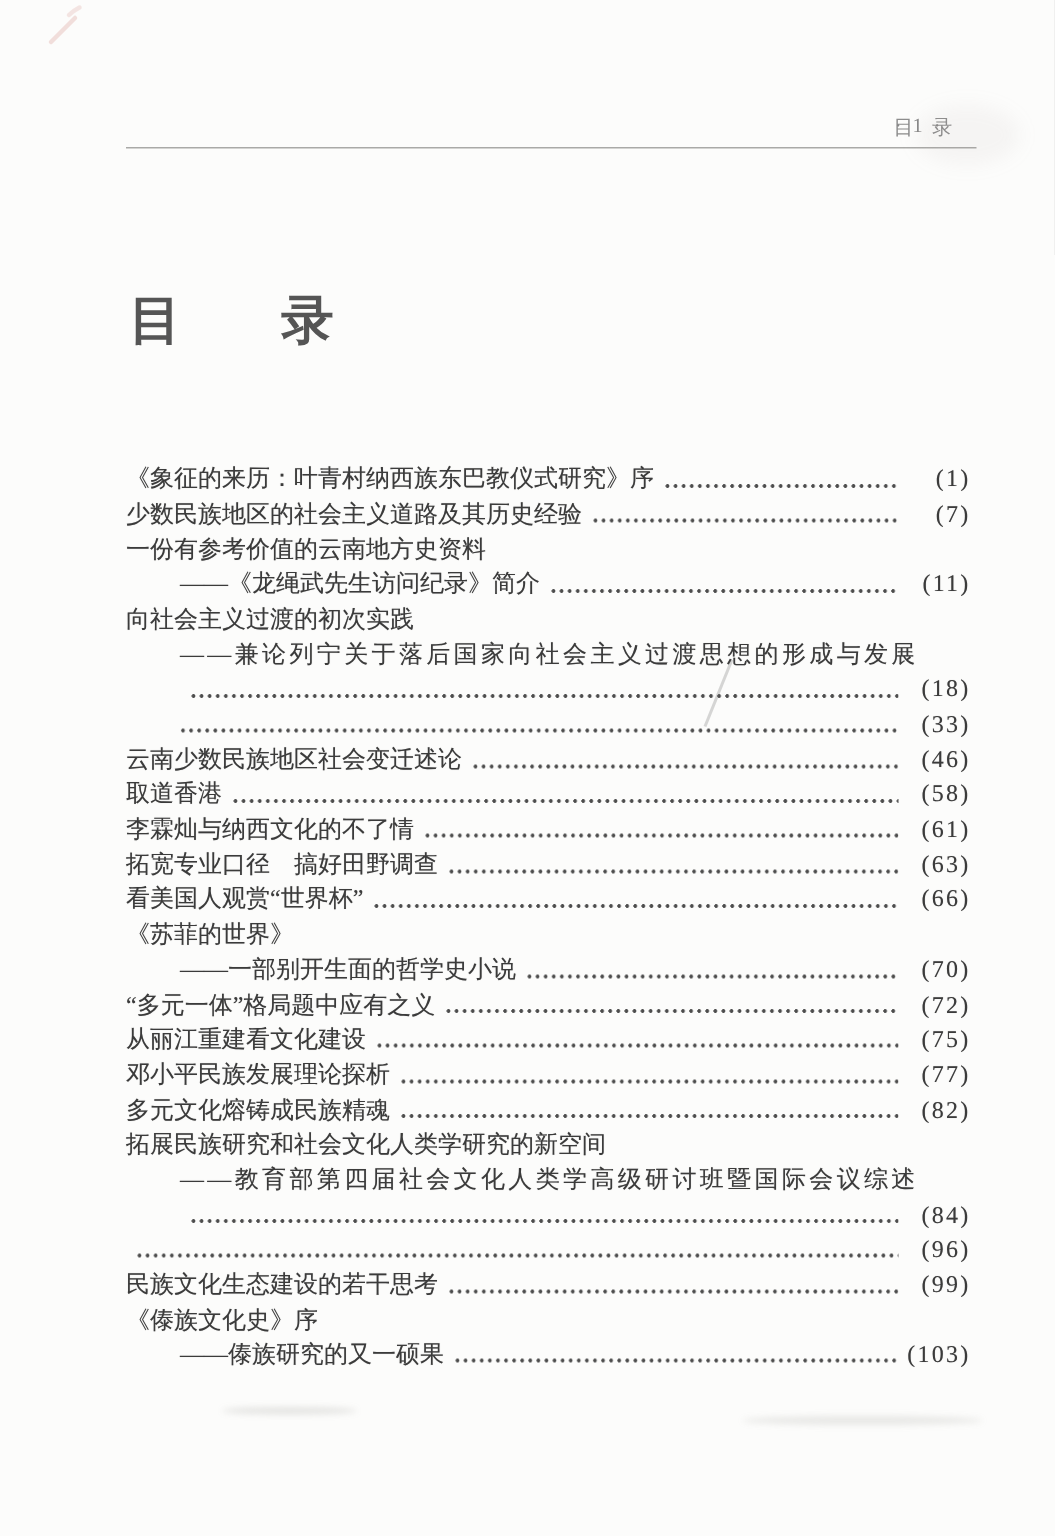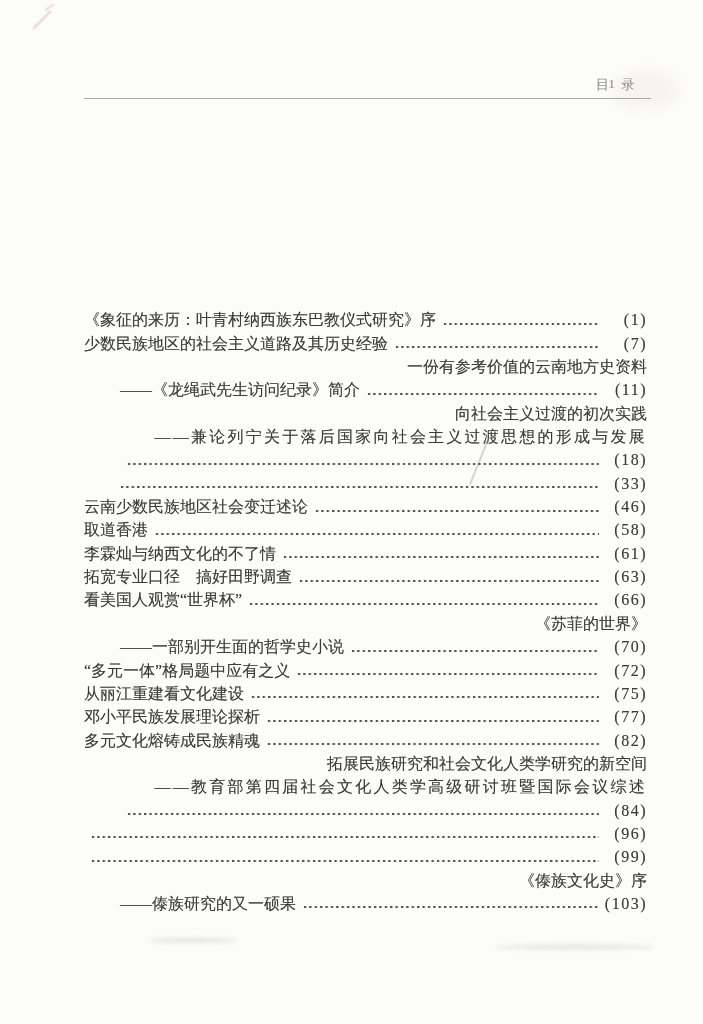--- a/index.html
+++ b/index.html
@@ -41,21 +41,21 @@
 
   .main-title {
     position: absolute; top: 190px; left: 86px; margin: 0;
     font-size: 35px; font-weight: bold; color: #555;
     letter-spacing: 0.45em; white-space: nowrap;
   }
 
   .toc { position: absolute; top: 307px; left: 84px; right: 56px; }
   .toc-row {
     display: flex; align-items: flex-end;
-    height: 23.35px; font-size: 16px; line-height: 21px; justify-content: flex-end;
+    height: 23.35px; font-size: 16px; line-height: 21px;
   }
   .toc-text { white-space: pre; color: #3b3b3b; text-shadow: 0 0 0.5px rgba(70,70,70,0.45); }
   .indent-1 .toc-text { padding-left: 36px; }
   .indent-1 .leader:first-child { margin-left: 36px; }
   .spread .toc-text { letter-spacing: 0.14em; }
   .leader { flex: 1 1 auto; position: relative; align-self: stretch; margin: 0 6px 0 7px; min-width: 12px; }
   .leader::before {
     content: ""; position: absolute; left: 0; right: 0; bottom: 4.5px; height: 4px;
     background-image: radial-gradient(circle at 2px 2px, #4d4d4d 1.05px, rgba(0,0,0,0) 1.45px);
     background-size: 5.4px 4px; background-repeat: repeat-x;
@@ -72,20 +72,21 @@
     <path d="M14 28 C 20 22, 26 16, 30 12" stroke="rgba(205,120,110,0.45)" stroke-width="3" fill="none" stroke-linecap="round"></path>
     <path d="M26 10 C 29 7, 31 6, 33 5" stroke="rgba(205,120,110,0.35)" stroke-width="3" fill="none" stroke-linecap="round"></path>
   </svg>
 
   <div class="running-header">
     <span class="rh-title">目录</span>
     <span class="rh-page">· 1 ·</span>
   </div>
   <div class="header-rule"></div>
 
+  <h1 class="main-title">目　录</h1>
 
   <div class="toc" id="toc-list">
       <div class="toc-row">
       <span class="toc-text">《象征的来历：叶青村纳西族东巴教仪式研究》序</span>
       <span class="leader"></span>
       <span class="toc-page">(1)</span>
     </div>
       <div class="toc-row">
       <span class="toc-text">少数民族地区的社会主义道路及其历史经验</span>
       <span class="leader"></span>
@@ -182,20 +183,21 @@
       <div class="toc-row indent-1">
       <span class="toc-text"></span>
       <span class="leader"></span>
       <span class="toc-page">(84)</span>
     </div>
       <div class="toc-row">
       <span class="leader"></span>
       <span class="toc-page">(96)</span>
     </div>
       <div class="toc-row">
+      <span class="toc-text">民族文化生态建设的若干思考</span>
       <span class="leader"></span>
       <span class="toc-page">(99)</span>
     </div>
       <div class="toc-row">
       <span class="toc-text">《傣族文化史》序</span>
 
     </div>
       <div class="toc-row indent-1">
       <span class="toc-text">——傣族研究的又一硕果</span>
       <span class="leader"></span>

